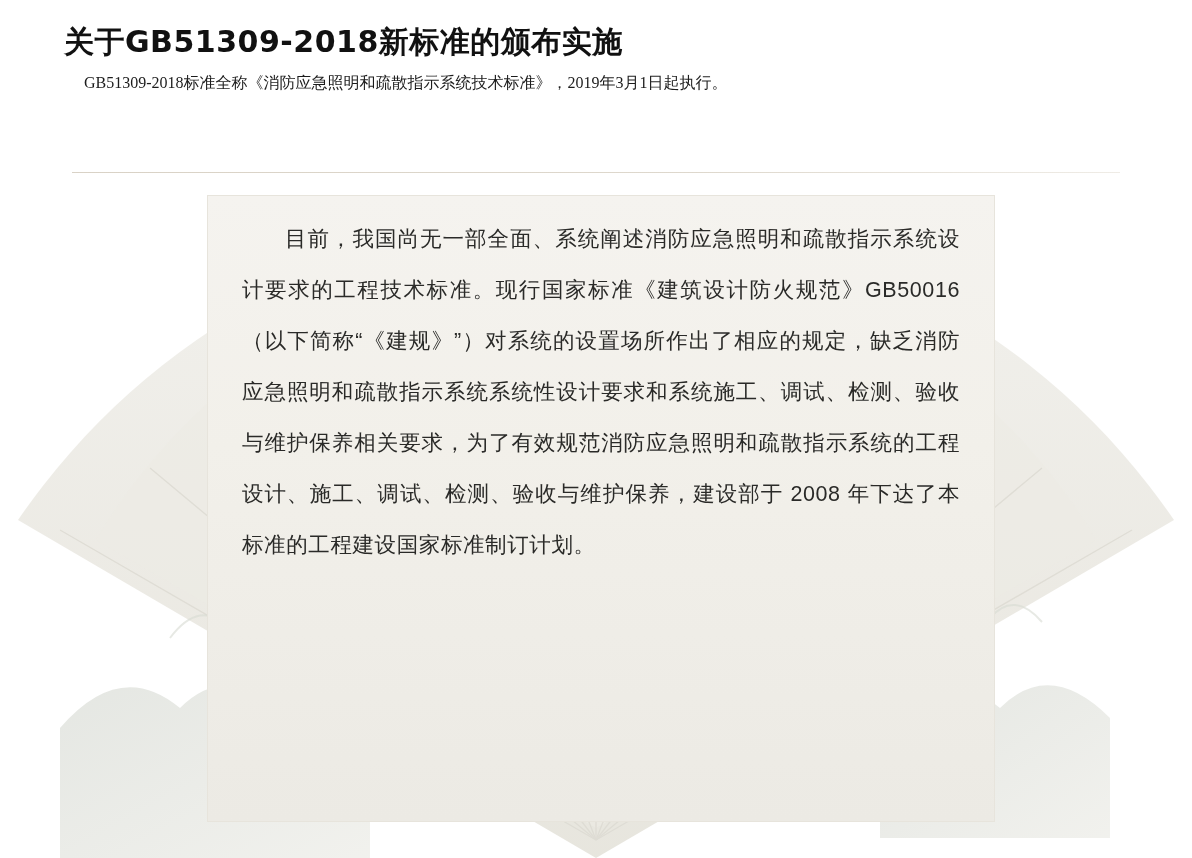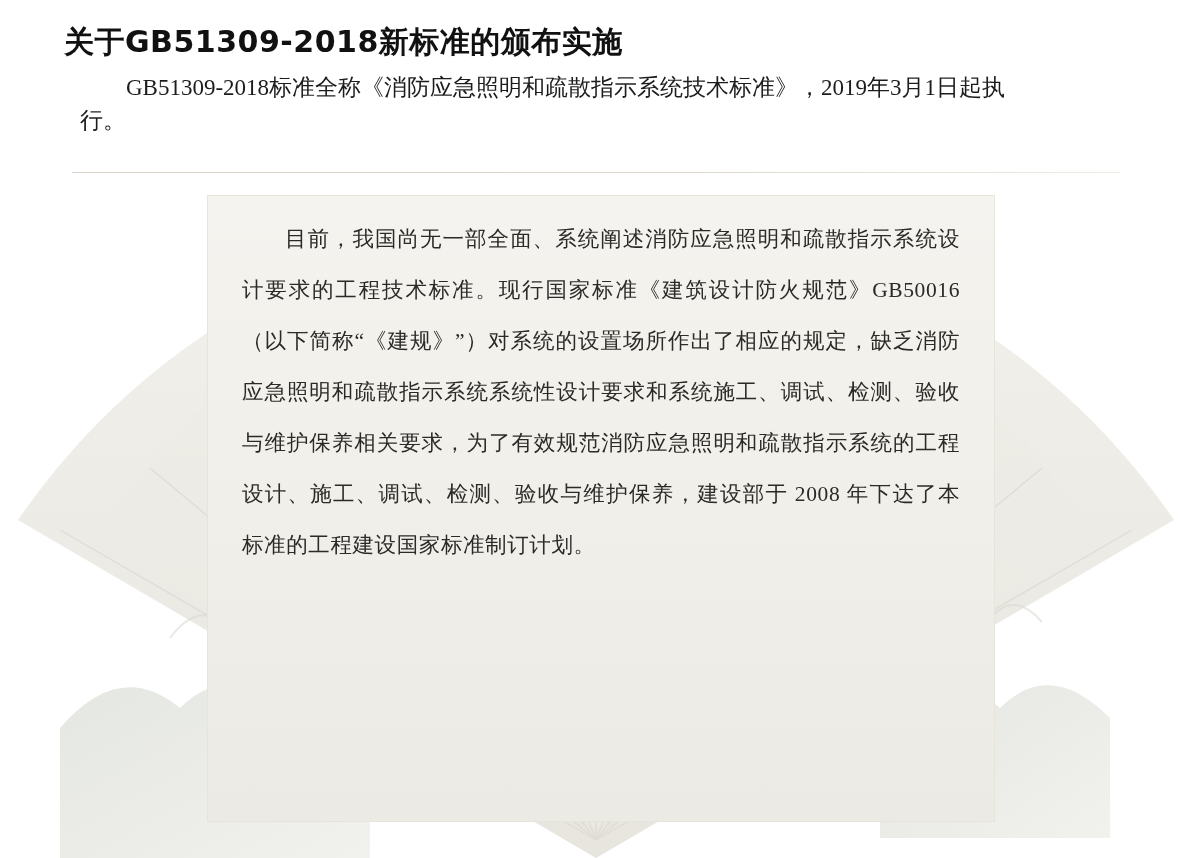--- a/index.html
+++ b/index.html
@@ -41,22 +41,22 @@
     padding: 22px 0 0 64px;
     font-family: "DejaVu Sans", "Liberation Sans", sans-serif;
     font-size: 30px;
     font-weight: bold;
     letter-spacing: 0.5px;
     color: #111111;
     line-height: 1.3;
   }
   .subtitle {
     margin: 0;
-    padding: 10px 70px 0 80px;
-    font-size: 23px;
+    padding: 10px 70px 0 52px;
+    font-size: 16px;
     line-height: 1.45;
     color: #1c1c1c;
     text-indent: 2em;
   }
 
   .divider {
     position: absolute;
     left: 72px;
     top: 172px;
     width: 1048px;
@@ -80,21 +80,21 @@
     top: 0;
     right: 0;
     bottom: 0;
     padding: 18px 34px 10px 34px;
     box-sizing: border-box;
     background:
       linear-gradient(to bottom, #f5f3ef 0%, #f2f0ea 40%, #eceae4 100%);
   }
   .doc-p {
     margin: 0;
-    font-family: Liberation Serif, serif;
+    font-family: Liberation Sans, sans-serif;
     font-size: 21.5px;
     line-height: 51px;
     color: #2a2a28;
     letter-spacing: 0.6px;
     text-align: justify;
   }
   .doc-p.indent { text-indent: 2em; }
   .doc-p.clause { margin-top: 2px; }
 </style>
 </head>

